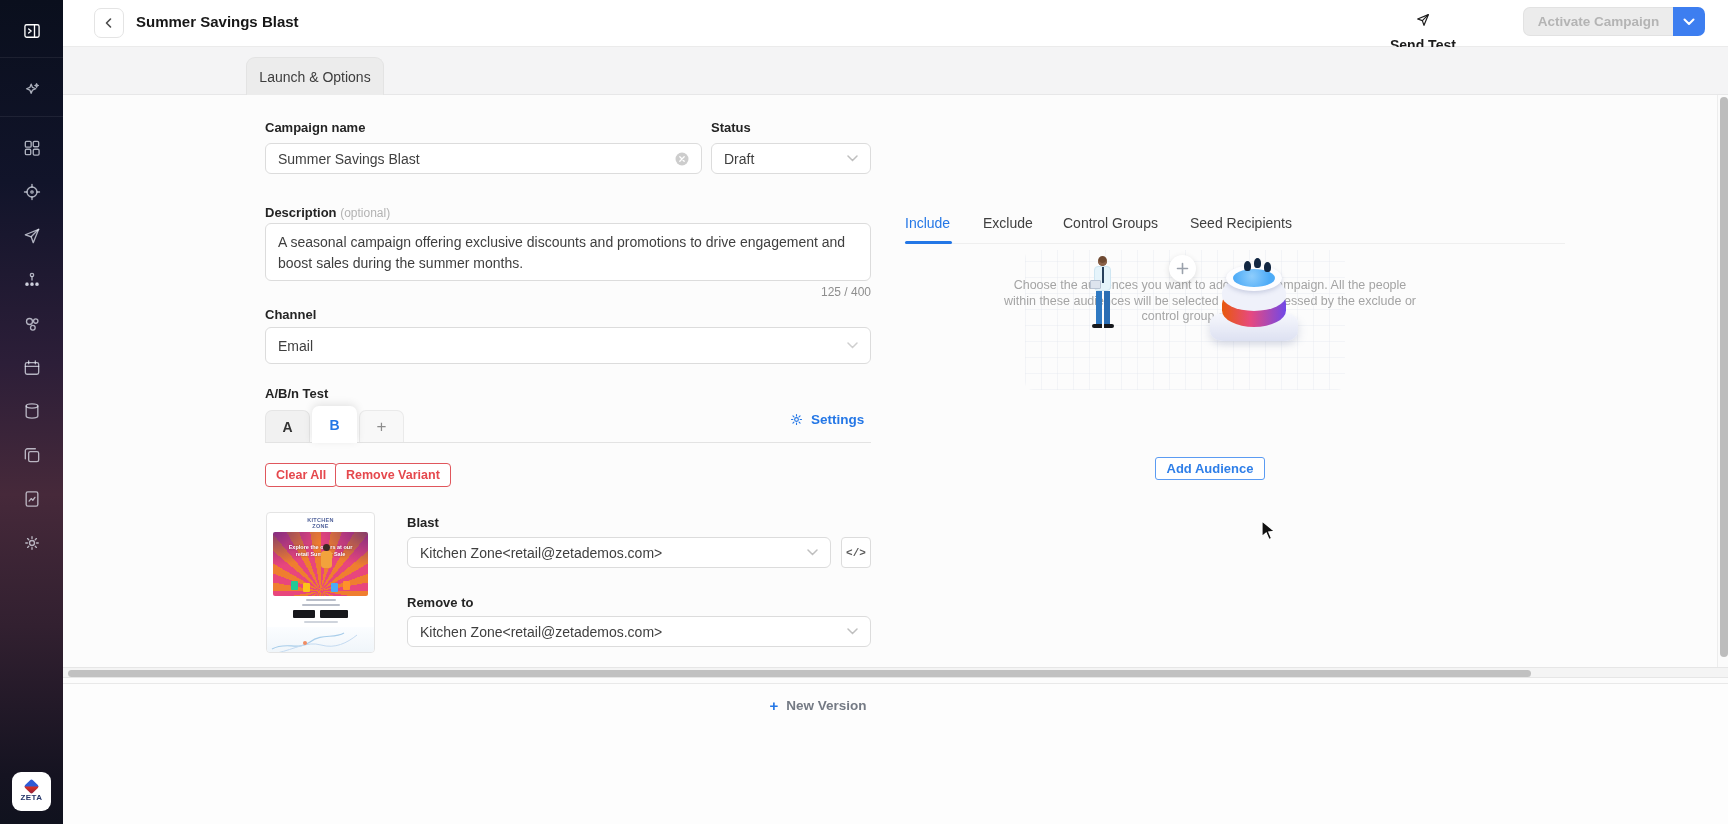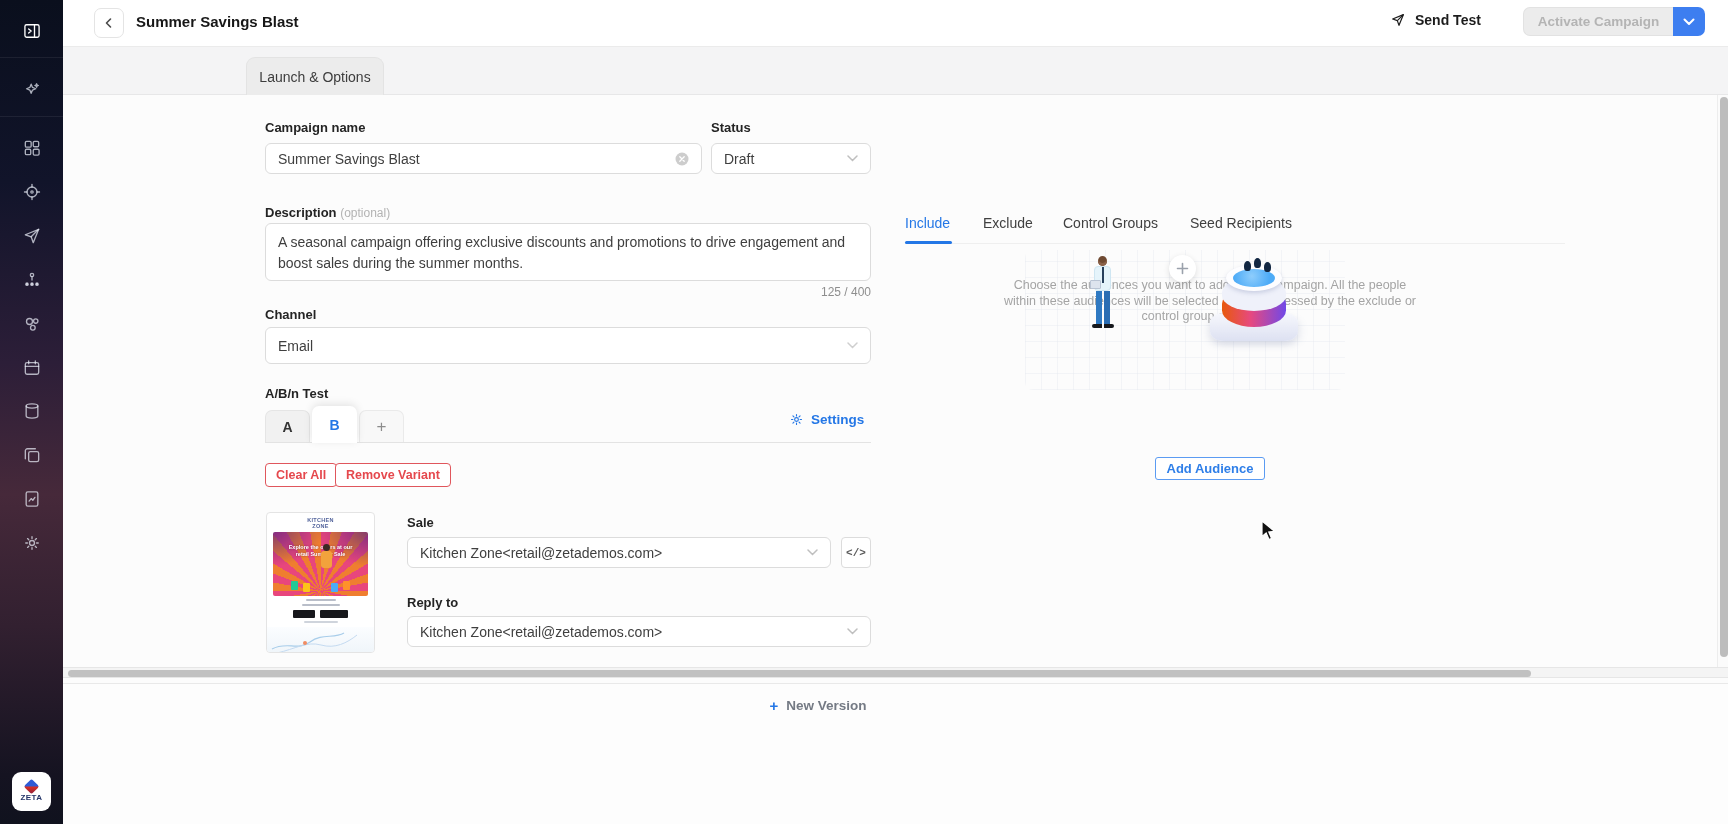--- a/index.html
+++ b/index.html
@@ -21,21 +21,21 @@
     display:flex; flex-direction:column; align-items:center; justify-content:center; gap:1px; }
   #zeta-diamond { width:11px; height:11px; transform:rotate(45deg); border-radius:2px;
     background:linear-gradient(135deg,#2e5bd7 0%,#2e5bd7 48%,#d93025 52%,#8a1f3d 100%); }
   #zeta-text { font-size:8px; font-weight:800; color:#233569; letter-spacing:.4px; }
 
   
   #header { left:63px; top:0; width:1665px; height:47px; background:#fff; border-bottom:1px solid #ebebeb; }
   #back-btn { left:31px; top:8px; width:30px; height:30px; background:#fff; border:1px solid #e4e4e4;
     border-radius:7px; display:flex; align-items:center; justify-content:center; cursor:pointer; }
   #page-title { left:73px; top:13px; font-size:15px; font-weight:700; color:#171717; }
-  #send-test { left:1327px; top:12px; display:flex; align-items:center; gap:9px; cursor:pointer; }
+  #send-test { left:1327px; top:12px; display:flex; align-items:center; gap:9px; cursor:pointer;flex-direction:column; }
   #send-test span { font-size:14px; font-weight:600; color:#1c1c1c; }
   #activate-group { left:1460px; top:7px; height:29px; display:flex; cursor:pointer; }
   #activate-main { width:150px; height:29px; background:#ececec; border:1px solid #e2e2e2; border-right:none;
     border-radius:7px 0 0 7px; color:#b4b4b4; font-size:13.5px; font-weight:600;
     display:flex; align-items:center; justify-content:center; }
   #activate-caret { width:32px; height:29px; background:#3d7ef0; border-radius:0 7px 7px 0;
     display:flex; align-items:center; justify-content:center; }
 
   
   #tabstrip { left:63px; top:47px; width:1665px; height:48px; background:#f4f4f5; border-bottom:1px solid #e7e7e8; }
@@ -367,32 +367,32 @@
       <div id="thumb-tiny"></div>
       <div id="thumb-sketch">
         <svg width="97" height="30" viewBox="0 0 97 30">
             <path d="M5 22c14-8 26 2 38-7s24-3 34-9" stroke="#a8cdea" stroke-width="1.2" fill="none"></path>
             <path d="M10 26c18-4 30-12 44-8s26-2 36-10" stroke="#c4daf0" stroke-width="1" fill="none"></path>
             <circle cx="38" cy="16" r="2" fill="#f08c63"></circle>
           </svg>
       </div>
     </div>
 
-    <div class="lbl" style="left:344px; top:420px">Sale</div>
+    <div class="lbl" style="left:344px; top:420px">Blast</div>
     <div class="sel" style="left:344px; top:442px; width:424px; height:31px">
       <span>Kitchen Zone&lt;retail@zetademos.com&gt;</span>
       <span class="chev">
         <svg width="11" height="7" viewBox="0 0 11 7">
             <path d="M1 1l4.5 4.5L10 1" stroke="#bfbfbf" stroke-width="1.5" fill="none" stroke-linecap="round"></path>
           </svg>
       </span>
     </div>
     <div id="code-btn">&lt;/&gt;</div>
 
-    <div class="lbl" style="left:344px; top:500px">Reply to</div>
+    <div class="lbl" style="left:344px; top:500px">Remove to</div>
     <div class="sel" style="left:344px; top:521px; width:464px; height:31px">
       <span>Kitchen Zone&lt;retail@zetademos.com&gt;</span>
       <span class="chev">
         <svg width="11" height="7" viewBox="0 0 11 7">
             <path d="M1 1l4.5 4.5L10 1" stroke="#bfbfbf" stroke-width="1.5" fill="none" stroke-linecap="round"></path>
           </svg>
       </span>
     </div>
 
     <div class="aud-tab active" style="left:842px">Include</div>

